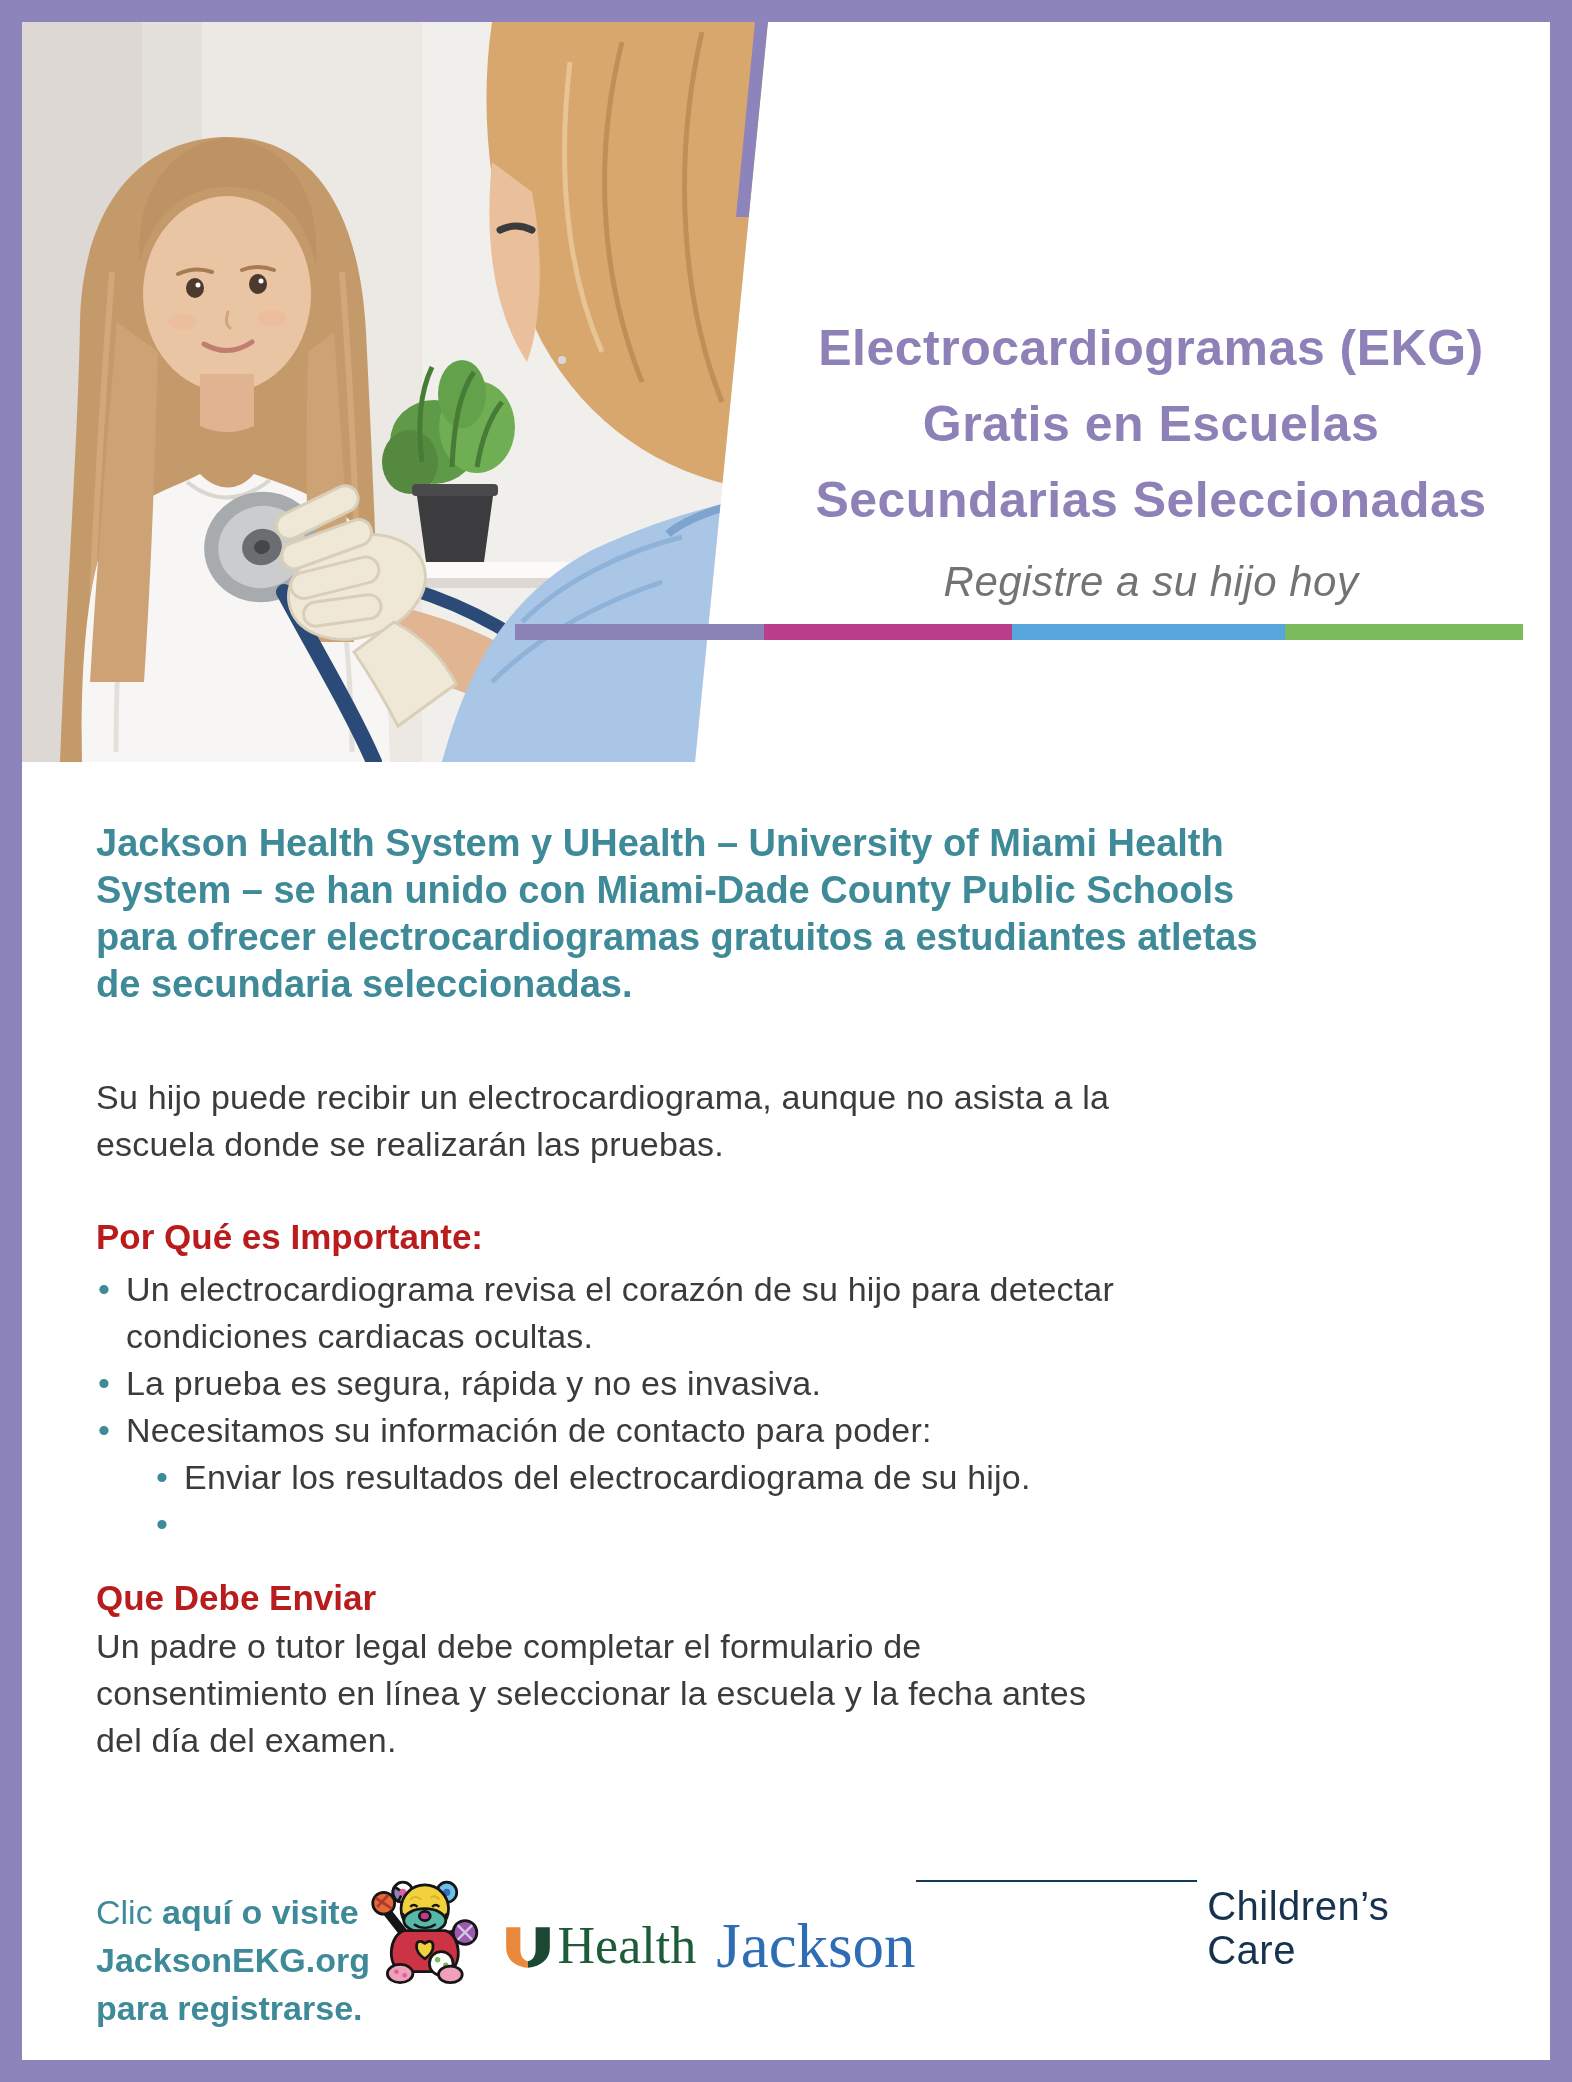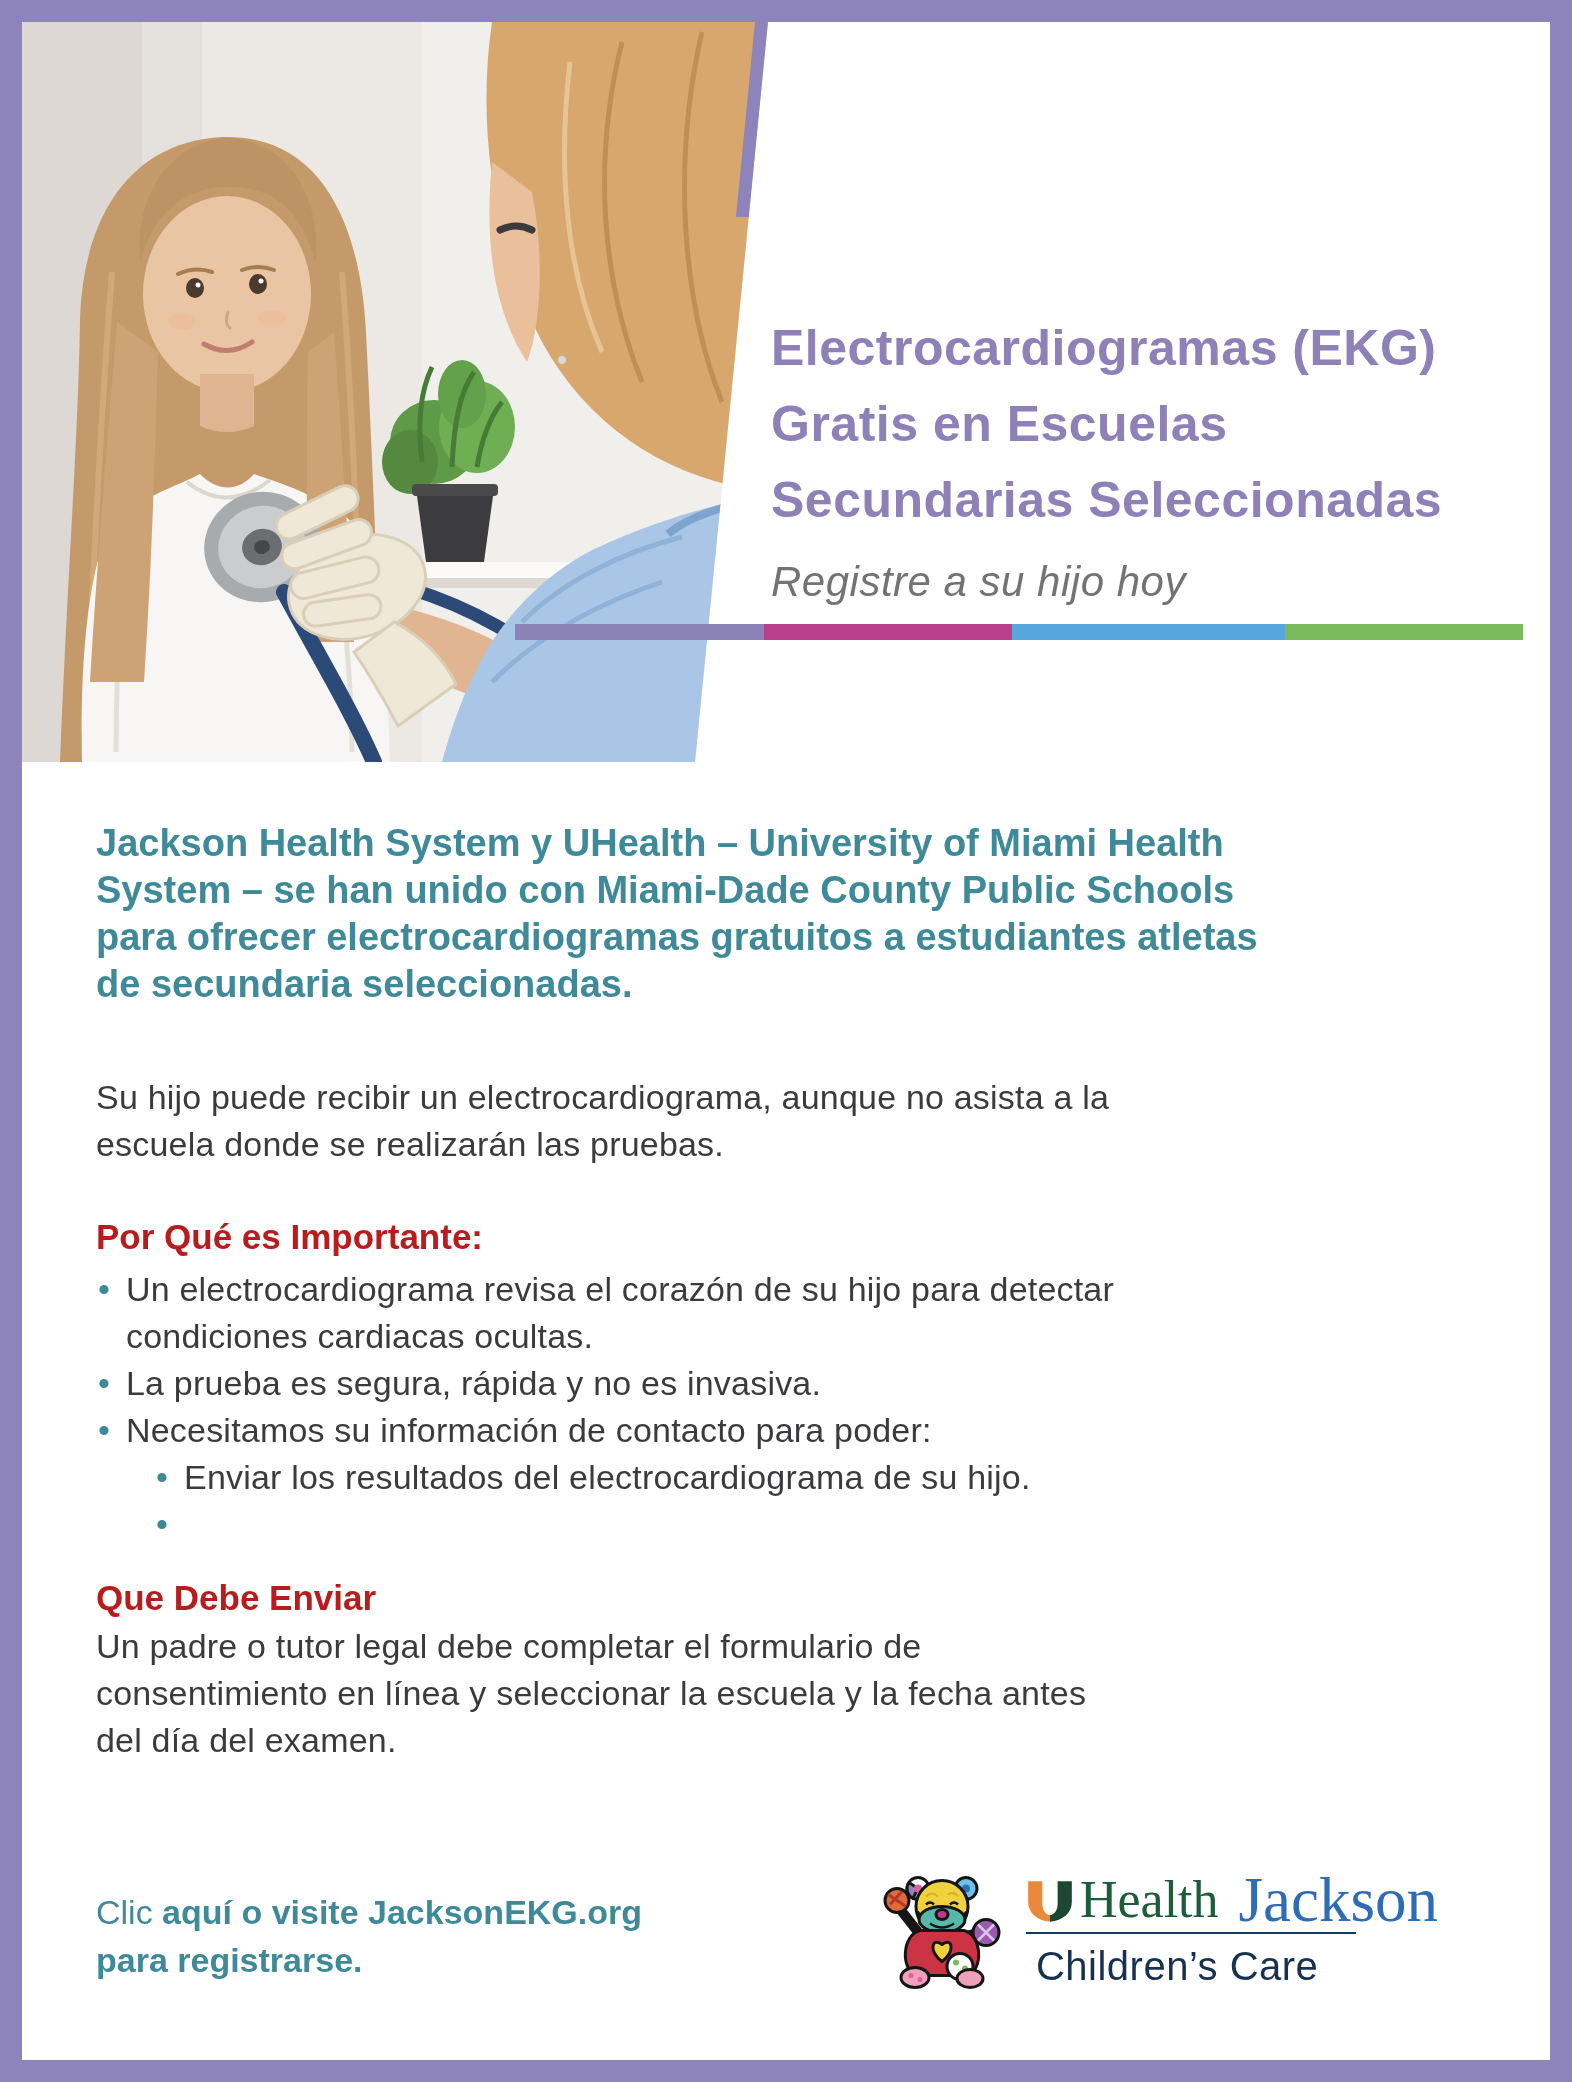--- a/index.html
+++ b/index.html
@@ -6,21 +6,21 @@
   .page{
     width:1572px;height:2082px;
     border:22px solid #8d84bb;
     box-sizing:border-box;
     position:relative;
     background:#ffffff;
     overflow:hidden;
     font-family:"Liberation Sans", sans-serif;
   }
   
-  .hero{position:relative;width:100%;height:740px;}
+  .hero{position:relative;width:100%;height:740px;text-align:center;}
   .photo{position:absolute;left:0;top:0;width:746px;height:740px;}
   .headline{position:absolute;left:749px;top:288px;width:760px;}
   .hero-title{
     font-size:50px;line-height:76px;font-weight:bold;
     color:#8d81b8;white-space:pre-line;letter-spacing:0.5px;
   }
   .hero-subtitle{
     font-size:42px;line-height:76px;font-weight:normal;
     color:#737373;margin-top:6px;letter-spacing:0.5px;font-style:italic;
   }
@@ -46,21 +46,21 @@
   }
   ul.bullets .dot{position:absolute;left:2px;top:0;color:#3f8a99;font-size:34px;}
   ul.bullets .btxt{white-space:pre-line;display:inline-block;vertical-align:top;}
   ul.sub{list-style:none;margin:0 0 0 28px;padding:0;}
   
   .footer{position:absolute;left:74px;right:60px;top:1852px;display:flex;justify-content:space-between;align-items:flex-start;}
   .cta{margin-top:14px;font-size:34px;line-height:48px;color:#3e8a98;}
   .cta .cta-bold{font-weight:bold;white-space:pre-line;}
   .logos{display:flex;align-items:flex-start;gap:24px;margin-right:52px;}
   .bear{width:120px;height:116px;}
-  .lockup{display:flex;flex-direction:column;}
+  .lockup{display:flex;flex-direction:row;}
   .lockup-top{display:flex;align-items:flex-end;gap:6px;}
   .u-mark{width:48px;height:46px;margin-bottom:2px;}
   .uhealth-text{font-family:"Liberation Serif", serif;font-size:52px;line-height:52px;color:#1c5c38;}
   .jackson-text{font-family:"Liberation Serif", serif;font-size:63px;line-height:52px;color:#2e6db5;margin-left:14px;}
   .lockup-divider{height:2px;background:#123a5c;margin-top:6px;width:330px;}
   .childrens-care{font-size:40px;line-height:44px;color:#16324f;margin-top:10px;padding-left:10px;letter-spacing:0.5px;}
 </style>
 </head>
 <body>
 

